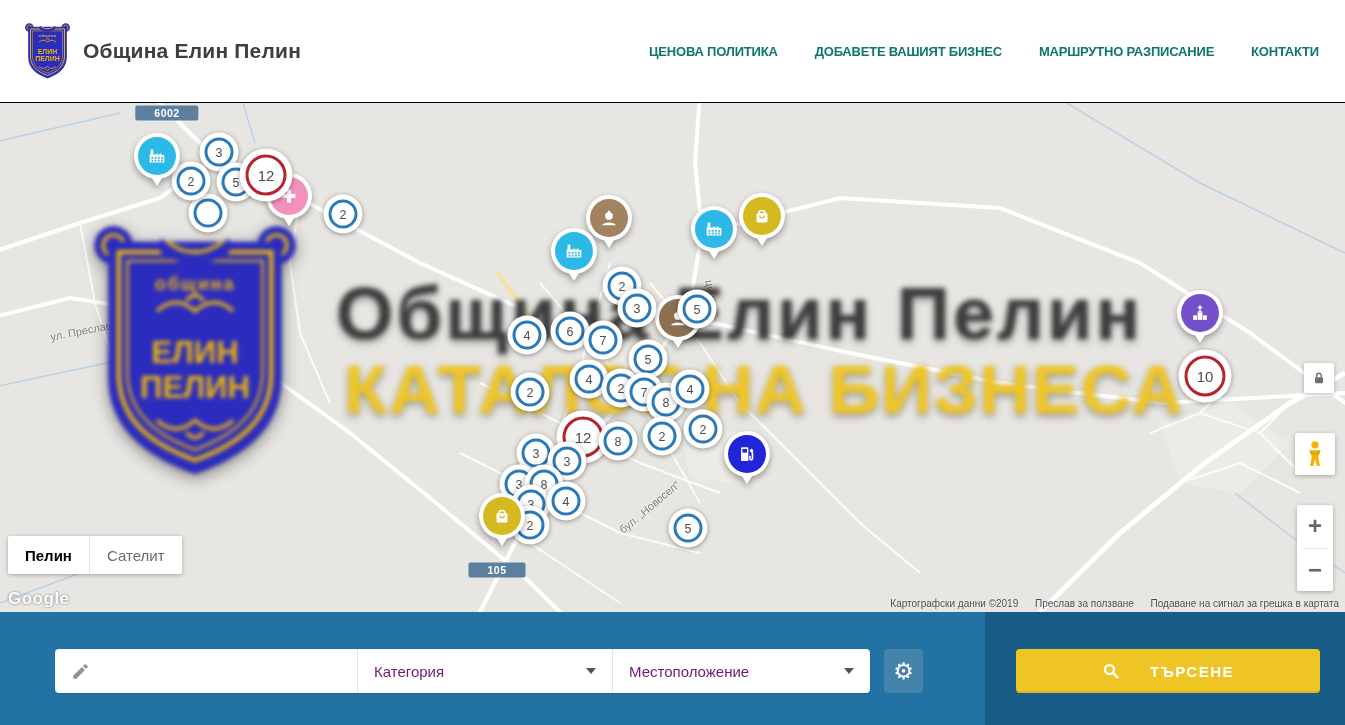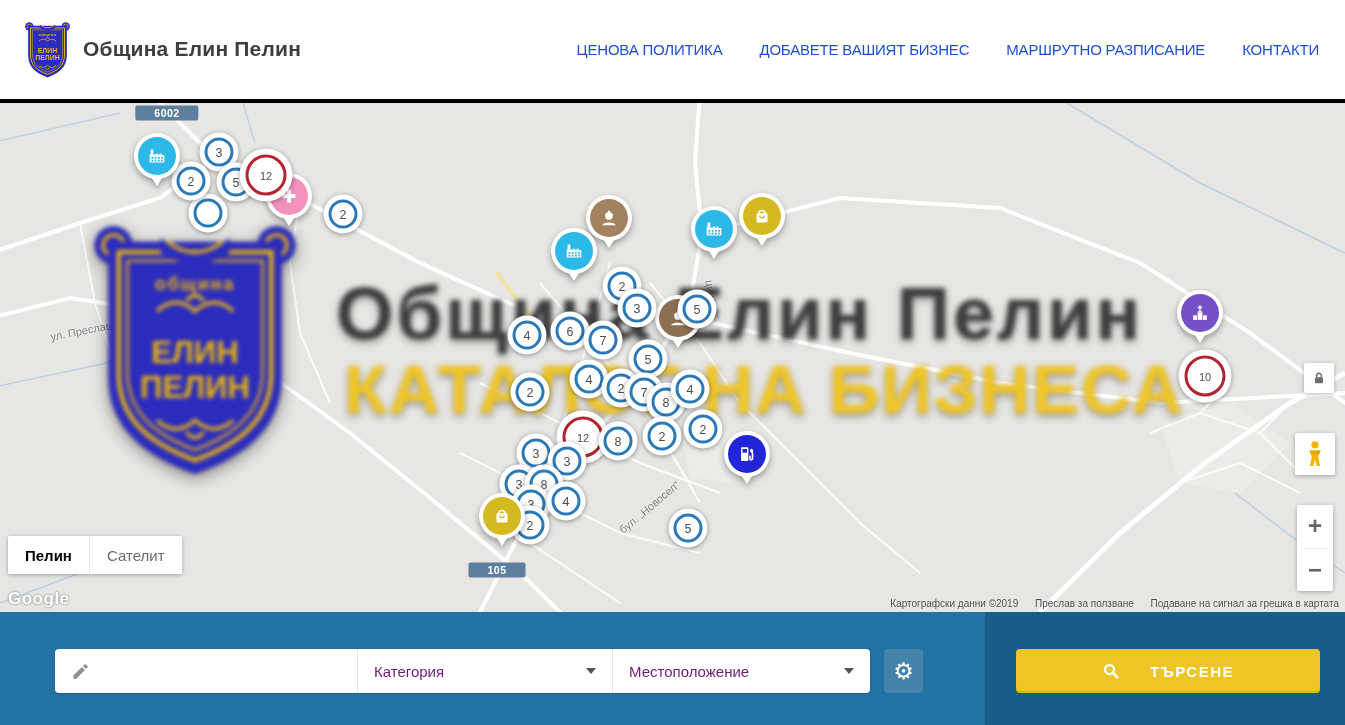--- a/index.html
+++ b/index.html
@@ -2,28 +2,28 @@
 <html><head>
 <meta charset="utf-8">
 <style>
   * { margin:0; padding:0; box-sizing:border-box; }
   html,body { width:1345px; height:725px; overflow:hidden; }
   body { font-family:"Liberation Sans", sans-serif; background:#fff; position:relative; }
   .page { position:absolute; inset:0; width:1345px; height:725px; }
 
   
   .header { position:absolute; left:0; top:0; width:1345px; height:103px; background:#fff;
-            border-bottom:4px solid #000000; z-index:20; display:flex; align-items:center; }
+            border-bottom:1px solid #000000; z-index:20; display:flex; align-items:center; }
   .brand { display:flex; align-items:center; margin-left:24px; cursor:pointer; }
   .brand-logo { width:47px; height:58px; margin-right:12px; }
   .brand-text { display:flex; flex-direction:column; line-height:1.18; }
   .brand-title { font-size:21px; font-weight:bold; color:#3e3e3d; letter-spacing:.2px; }
   .brand-subtitle { font-size:17px; font-weight:bold; color:#e9b511; letter-spacing:.4px; }
   .nav { margin-left:auto; margin-right:26px; display:flex; gap:37px; }
-  .nav a { text-decoration:none; font-size:15px; font-weight:normal; color:#1d4ed8;
+  .nav a { text-decoration:none; font-size:13px; font-weight:bold; color:#0f766e;
            letter-spacing:-.2px; white-space:nowrap; cursor:pointer; }
 
   
   .map { position:absolute; left:0; top:103px; width:1345px; height:509px;
          background:#e8e6e2; overflow:hidden; z-index:1; cursor:default; }
   .roads { position:absolute; left:0; top:0; z-index:1; }
 
   .street-label { position:absolute; font-size:11px; color:#7a7a7a; white-space:nowrap;
                   z-index:2; text-shadow:0 0 2px #fff, 0 0 2px #fff; }
   .road-badge { position:absolute; transform:translate(-50%,-50%); background:#5b7f9d;
@@ -44,21 +44,21 @@
   
   #markers { position:absolute; inset:0; z-index:4; }
   .cluster { position:absolute; transform:translate(-50%,-50%); width:39px; height:39px;
              background:#fff; border-radius:50%; box-shadow:0 1px 5px rgba(0,0,0,.4);
              display:flex; align-items:center; justify-content:center; cursor:pointer; }
   .cluster .ring { width:29px; height:29px; border:3px solid #2b79b7; border-radius:50%;
              display:flex; align-items:center; justify-content:center;
              font-size:12.5px; font-weight:500; color:#4d4d4d; background:#fff; }
   .cluster.red .ring { border-color:#b5242e; }
   .cluster.big { width:53px; height:53px; }
-  .cluster.big .ring { width:41px; height:41px; border-width:3.5px; font-size:11px;text-align:center; }
+  .cluster.big .ring { width:41px; height:41px; border-width:3.5px; font-size:15px;text-align:center; }
   .cluster.behind { z-index:0; }
 
   .pin { position:absolute; transform:translate(-50%,-50%); width:46px; height:46px;
          filter:drop-shadow(0 3px 3px rgba(0,0,0,.35)); cursor:pointer; }
   .pin .tail { position:absolute; left:50%; top:36px; transform:translateX(-50%);
          width:0; height:0; border:11px solid transparent; border-top:17px solid #fff; }
   .pin .head { position:absolute; inset:0; background:#fff; border-radius:50%;
          display:flex; align-items:center; justify-content:center; }
   .pin .dot { width:38px; height:38px; border-radius:50%;
          display:flex; align-items:center; justify-content:center; }

